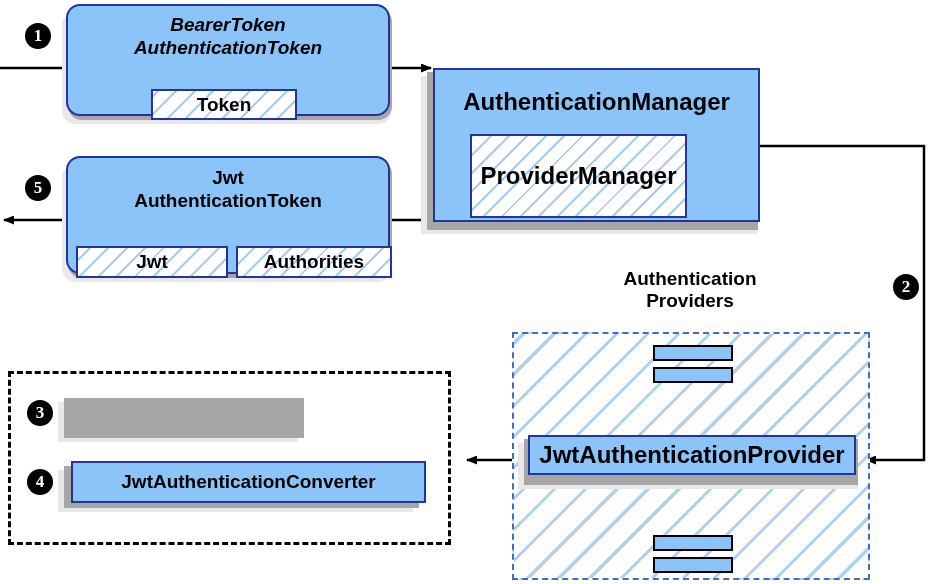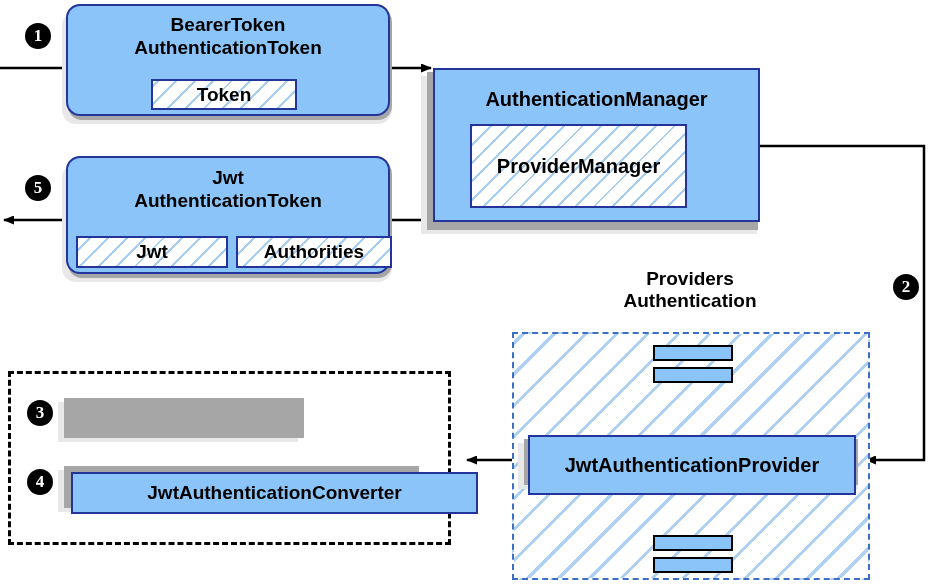--- a/index.html
+++ b/index.html
@@ -59,20 +59,21 @@
         #ffffff 0px, #ffffff 11px,
         #a8cdf2 11px, #a8cdf2 13px
       );
     display: flex;
     align-items: center;
     justify-content: center;
     text-align: left;
     font-weight: bold;
     color: #000000;
     z-index: 6;
+    margin-top: 10px;
   }
 
   
   .dashed-blue {
     position: absolute;
     box-sizing: border-box;
     border: 2px dashed #3b6fc4;
     background:
       repeating-linear-gradient(
         -45deg,
@@ -117,21 +118,21 @@
   
   .plain-label {
     position: absolute;
     font-weight: bold;
     color: #000000;
     text-align: center;
     z-index: 7;
     line-height: 1.15;
   }
 
-  .t20 { font-size: 20px; }
+  .t20 { font-size: 24px; }
   .t19 { font-size: 19px; }
 </style>
 </head>
 <body>
 
 <div id="stage">
 
   <svg id="svg-layer" viewBox="0 0 932 584" xmlns="http://www.w3.org/2000/svg">
     <defs>
       <marker id="arrow-r" markerWidth="11" markerHeight="9" refX="10" refY="4.5" orient="auto" markerUnits="userSpaceOnUse">
@@ -157,37 +158,37 @@
 
     <line x1="64" y1="220" x2="4" y2="220" stroke="#000000" stroke-width="2.5" marker-end="url(#arrow-l)"></line>
 
     <line x1="692" y1="432" x2="692" y2="390" stroke="#000000" stroke-width="4" marker-end="url(#arrow-u)" marker-start="url(#arrow-u)"></line>
     <line x1="692" y1="492" x2="692" y2="534" stroke="#000000" stroke-width="4" marker-end="url(#arrow-u)" marker-start="url(#arrow-u)"></line>
   </svg>
 
   <div class="dashed-blue" style="left:512px; top:332px; width:358px; height:248px;"></div>
 
   <div class="plain-label t19" style="left:578px; top:268px; width:224px;">
+    <div>Authentication</div>
     <div>Providers</div>
-    <div>Authentication</div>
   </div>
 
   <div class="bar" style="left:653px; top:345px; width:80px; height:16px;"></div>
   <div class="bar" style="left:653px; top:367px; width:80px; height:16px;"></div>
 
   <div class="bar" style="left:653px; top:535px; width:80px; height:16px;"></div>
   <div class="bar" style="left:653px; top:557px; width:80px; height:16px;"></div>
 
   <div class="shadow-b" style="left:518px; top:443px; width:340px; height:46px;"></div>
   <div class="shadow-a" style="left:524px; top:439px; width:334px; height:46px;"></div>
-  <div class="node t20" style="left:528px; top:435px; width:328px; height:60px;">JwtAuthenticationProvider</div>
+  <div class="node t20" style="left:528px; top:435px; width:328px; height:40px;">JwtAuthenticationProvider</div>
 
   <div class="shadow-b rounded" style="left:62px; top:12px; width:330px; height:112px;"></div>
   <div class="shadow-a rounded" style="left:68px; top:8px; width:324px; height:112px;"></div>
-  <div class="node rounded" style="left:66px; top:4px; width:324px; height:112px; display:block;">
+  <div class="node rounded" style="left:66px; top:4px; width:324px; height:112px; display:block;font-style:italic;">
     <div class="t19" style="padding-top:8px; line-height:1.2;">
       <div>BearerToken</div>
       <div>AuthenticationToken</div>
     </div>
   </div>
   <div class="hatch-box t19" style="left:151px; top:79px; width:146px; height:31px;">Token</div>
 
   <div class="shadow-b rounded" style="left:62px; top:164px; width:330px; height:118px;"></div>
   <div class="shadow-a rounded" style="left:68px; top:160px; width:324px; height:118px;"></div>
   <div class="node rounded" style="left:66px; top:156px; width:324px; height:118px; display:block;">
@@ -206,21 +207,21 @@
   </div>
   <div class="hatch-box t20" style="left:470px; top:124px; width:217px; height:84px;">ProviderManager</div>
 
   <div class="dashed-black" style="left:8px; top:371px; width:443px; height:174px;"></div>
 
   <div class="shadow-b" style="left:58px; top:402px; width:240px; height:40px;"></div>
   <div class="shadow-a" style="left:64px; top:398px; width:240px; height:40px;"></div>
 
   <div class="shadow-b" style="left:58px; top:470px; width:355px; height:42px;"></div>
   <div class="shadow-a" style="left:64px; top:466px; width:355px; height:42px;"></div>
-  <div class="node t19" style="left:71px; top:472px; width:407px; height:42px;">JwtAuthenticationConverter</div>
+  <div class="node t19" style="left:71px; top:461px; width:355px; height:42px;">JwtAuthenticationConverter</div>
 
   <div class="step" style="left:25px; top:23px;">1</div>
   <div class="step" style="left:25px; top:175px;">5</div>
   <div class="step" style="left:893px; top:274px;">2</div>
   <div class="step" style="left:27px; top:400px;">3</div>
   <div class="step" style="left:27px; top:469px;">4</div>
 
 </div>
 
 </body></html>

